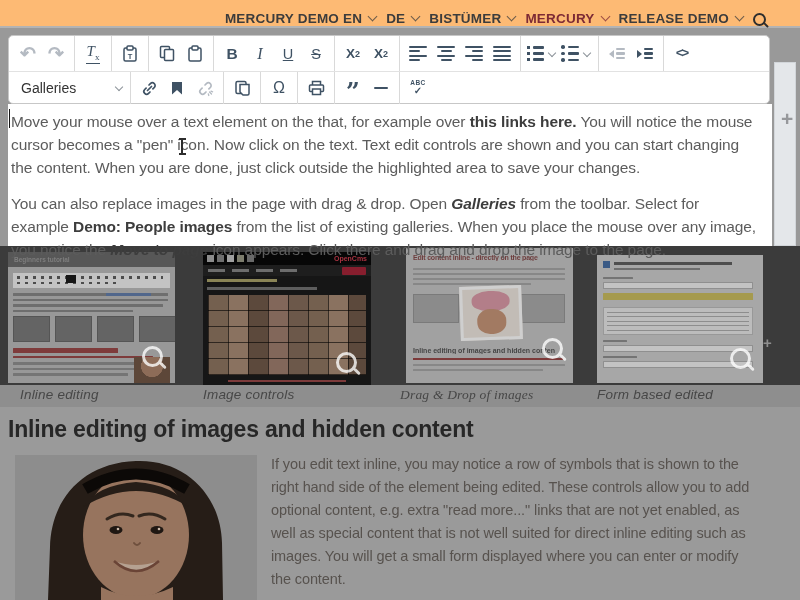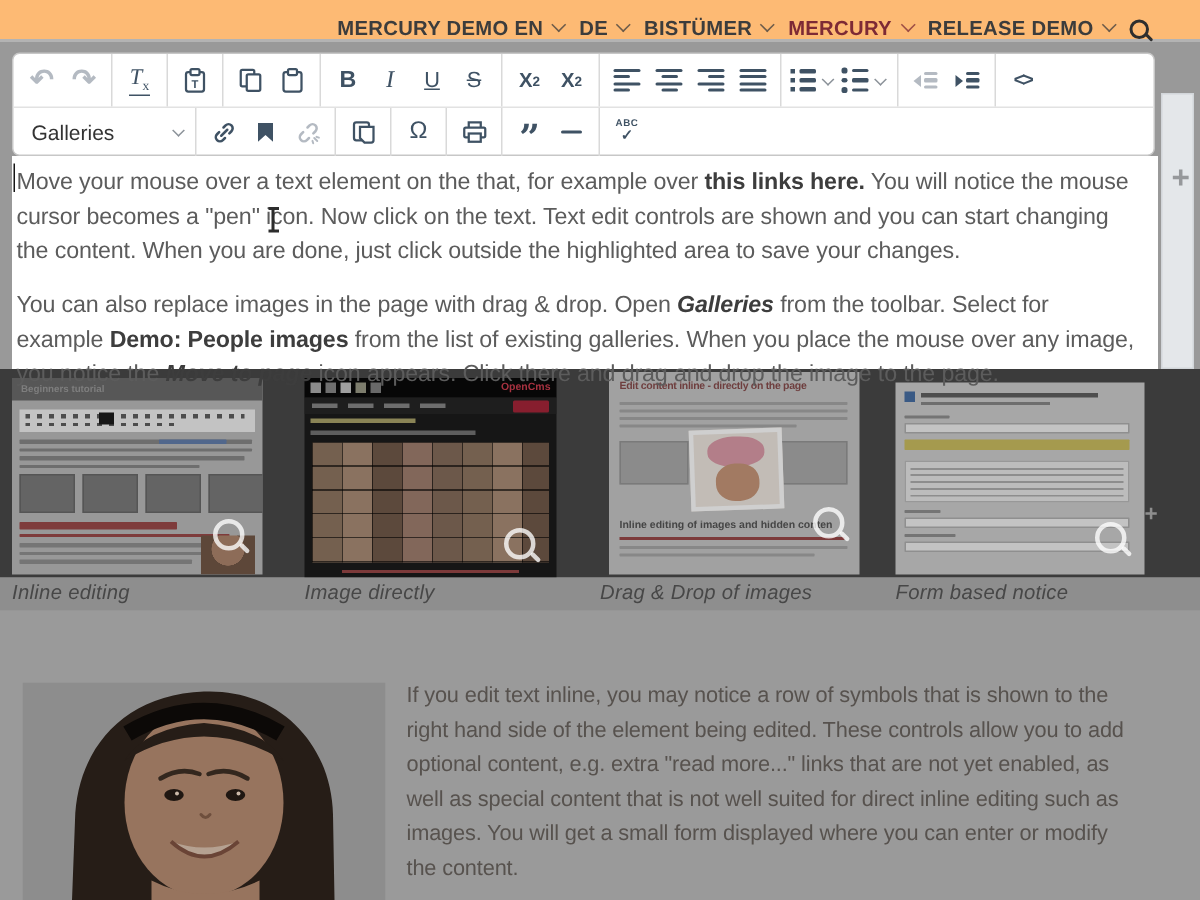--- a/index.html
+++ b/index.html
@@ -474,27 +474,28 @@
       <span class="bar inp" style="top:90px;"></span>
       <span class="bar lab" style="top:101px;width:34px;"></span>
       <span class="bar inp" style="top:106px;"></span>
       <span class="zoomic" style="right:12px;bottom:14px;"></span>
     </figure>
 
     <span class="bandplus">+</span>
   </div>
 
   <div class="capstrip">
-    <figcaption style="left:8px;">Inline editing</figcaption>
-    <figcaption style="left:203px;">Image directly</figcaption>
-    <figcaption style="left:400px;">Drag &amp; Drop of images</figcaption>
-    <figcaption style="left:597px;">Form based notice</figcaption>
+    <figcaption style="left:20px;">Inline editing</figcaption>
+    <figcaption style="left:203px;">Image controls</figcaption>
+    <figcaption style="left:400px;font-family:Liberation Serif, serif;">Drag &amp; Drop of images</figcaption>
+    <figcaption style="left:597px;">Form based edited</figcaption>
   </div>
 
   <div class="lower"></div>
+  <h1 class="h1">Inline editing of images and hidden content</h1>
 
   <div class="portrait">
     <svg width="242" height="145" viewBox="0 0 242 145">
       <rect width="242" height="145" fill="#8d8d8d"></rect>
       <path d="M121 6 C66 8 36 46 35 92 L33 145 L208 145 L207 88 C206 42 172 4 121 6 Z" fill="#261d17"></path>
       <ellipse cx="121" cy="80" rx="53" ry="63" fill="#97745e"></ellipse>
       <path d="M70 34 Q121 4 172 34" stroke="#0c0907" stroke-width="11" fill="none"></path>
       <path d="M68 52 Q121 20 174 52 Q160 30 121 27 Q82 30 68 52 Z" fill="#261d17"></path>
       <path d="M92 64 q13 -8 26 -3" stroke="#33271e" stroke-width="3" fill="none" stroke-linecap="round"></path>
       <path d="M150 64 q-13 -8 -26 -3" stroke="#33271e" stroke-width="3" fill="none" stroke-linecap="round"></path>

